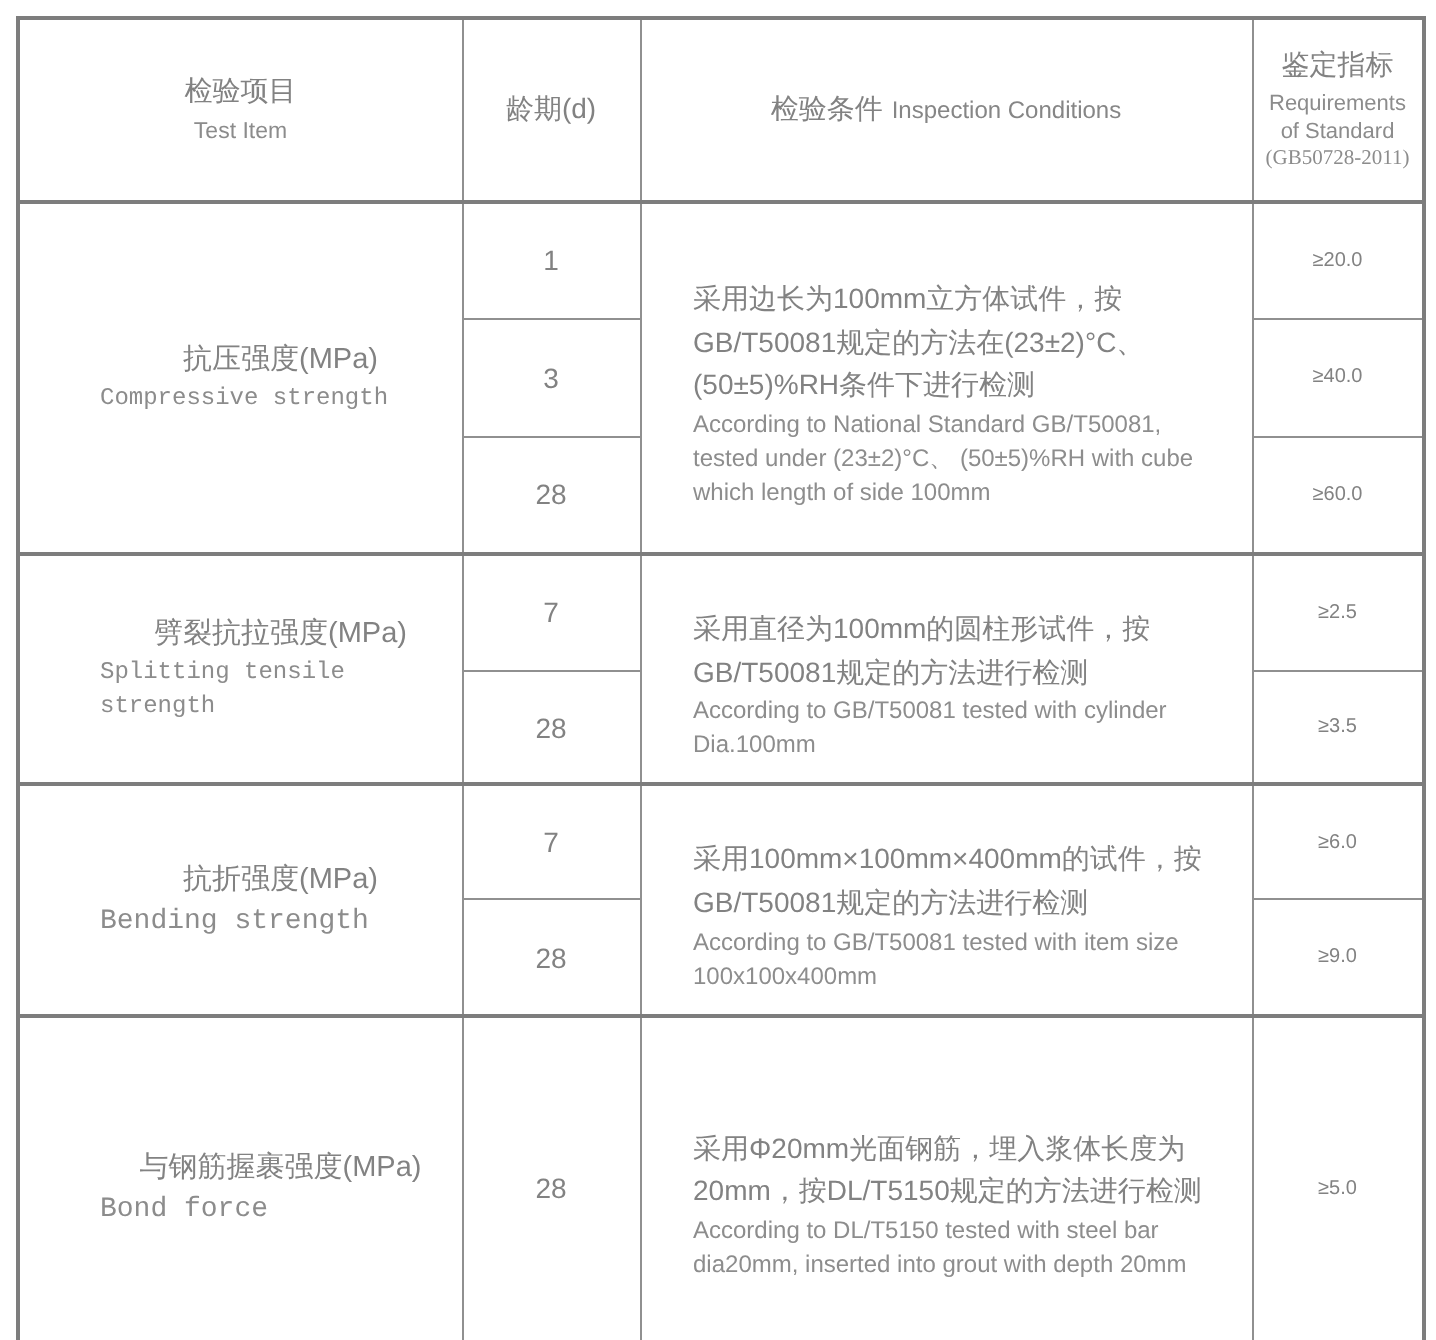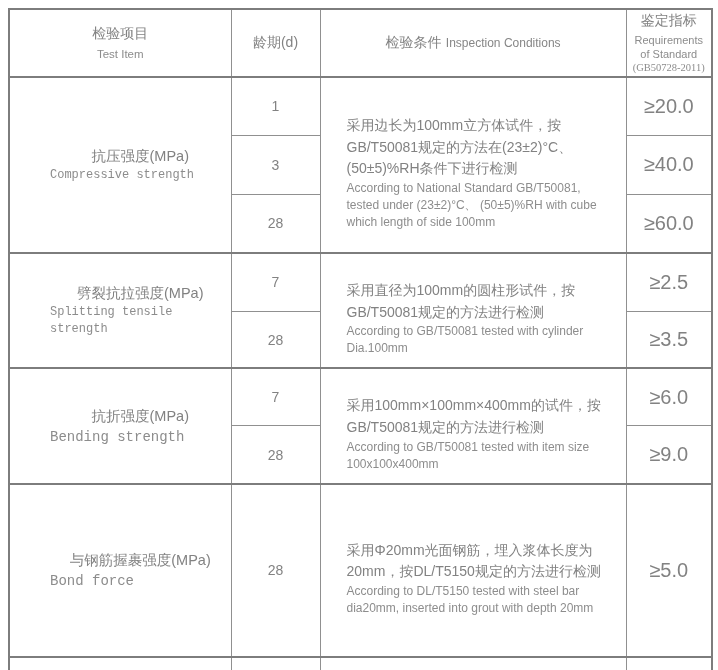--- a/index.html
+++ b/index.html
@@ -27,38 +27,38 @@
   td, th {
     border: 1px solid #909090;
     padding: 0;
     font-weight: normal;
     vertical-align: middle;
   }
   tr.block-start td, thead th { border-top: 2px solid #7d7d7d; }
   tr.block-start td { border-top: 2px solid #7d7d7d; }
 
   
-  thead tr { height: 68px; }
+  thead tr { height: 92px; }
   th { text-align: center; }
   .hdr-zh { font-size: 14px; line-height: 1.4; color: #828282; }
   .hdr-en { font-size: 11.5px; line-height: 1.35; color: #8c8c8c; }
   .hdr-inline-en { font-size: 12px; color: #868686; }
   .hdr-req-en { font-size: 11px; line-height: 1.3; color: #8c8c8c; display: block; margin-top: 2px; padding: 0 6px; }
   .hdr-req-std { font-size: 10.5px; line-height: 1.3; color: #8c8c8c; display: block; font-family: Liberation Serif, serif; }
 
   
   td.item-cell { padding-left: 40px; }
   .item-zh { font-size: 14.5px; line-height: 1.45; display: block; text-align: center; }
   .item-en { font-size: 12px; line-height: 1.45; color: #8c8c8c; display: block; font-family: Liberation Mono, monospace; }
   tr.en-large .item-en { font-size: 14px; }
 
   
   td.age-cell, td.req-cell { text-align: center; }
   td.age-cell { font-size: 14px; }
-  td.req-cell { font-size: 20px; margin-top: 16px; }
+  td.req-cell { font-size: 10px; margin-top: 16px; }
 
   
   td.cond-cell { padding: 26px 18px 10px 26px; }
   .cond-zh { font-size: 14px; line-height: 1.55; display: block; }
   .cond-en { font-size: 12px; line-height: 1.42; color: #8d8d8d; display: block; }
 
   
   tr.h58 { height: 58px; }
   tr.h59 { height: 59px; }
   tr.h56 { height: 56px; }

